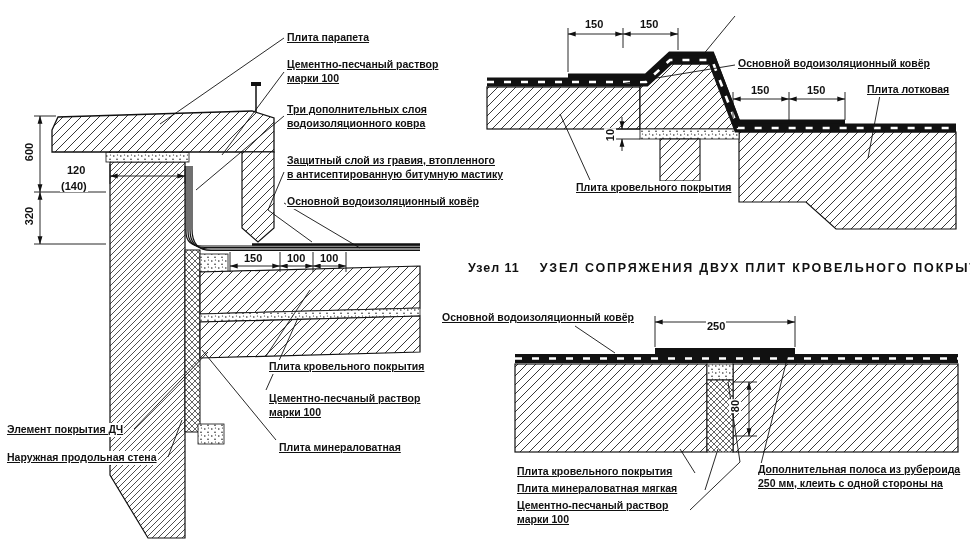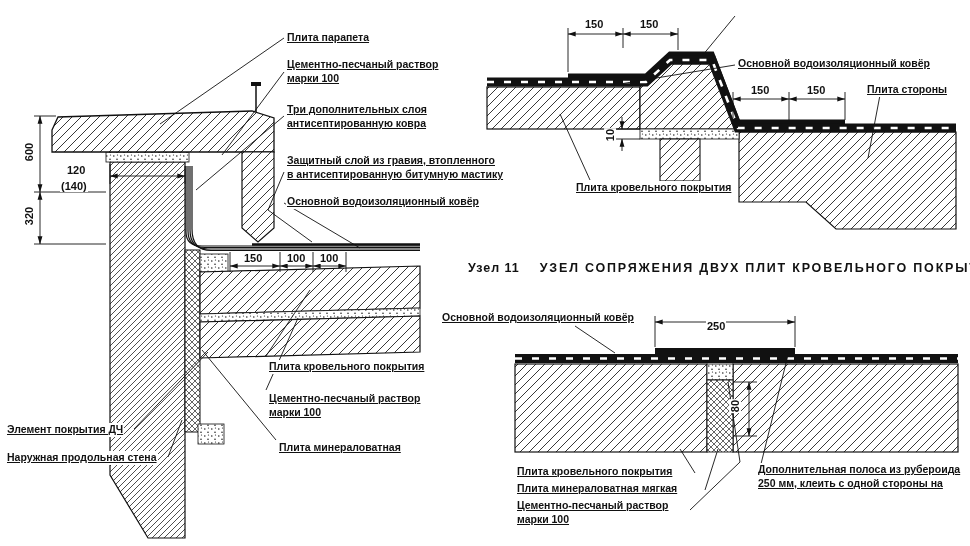--- a/index.html
+++ b/index.html
@@ -155,21 +155,21 @@
   </g>
 </svg>
 
   <div class="lbl" style="left:286px;top:31px">Плита парапета</div>
   <div class="lbl" style="left:286px;top:58px">
     <div>Цементно-песчаный раствор</div>
     <div>марки 100</div>
   </div>
   <div class="lbl" style="left:286px;top:103px">
     <div>Три дополнительных слоя</div>
-    <div>антисептированную ковра</div>
+    <div>водоизоляционного ковра</div>
   </div>
   <div class="lbl" style="left:286px;top:154px">
     <div>Защитный слой из гравия, втопленного</div>
     <div>в антисептированную битумную мастику</div>
   </div>
   <div class="lbl" style="left:286px;top:195px">Основной водоизоляционный ковёр</div>
   <div class="lbl" style="left:268px;top:360px">Плита кровельного покрытия</div>
   <div class="lbl" style="left:268px;top:392px">
     <div>Цементно-песчаный раствор</div>
     <div>марки 100</div>
@@ -180,21 +180,21 @@
 
   <div class="dim rot" style="left:19px;top:146px">600</div>
   <div class="dim rot" style="left:19px;top:210px">320</div>
   <div class="dim" style="left:66px;top:164px">120</div>
   <div class="dim" style="left:60px;top:180px">(140)</div>
   <div class="dim" style="left:243px;top:252px">150</div>
   <div class="dim" style="left:286px;top:252px">100</div>
   <div class="dim" style="left:319px;top:252px">100</div>
 
   <div class="lbl" style="left:737px;top:57px">Основной водоизоляционный ковёр</div>
-  <div class="lbl" style="left:866px;top:83px">Плита стороны</div>
+  <div class="lbl" style="left:866px;top:83px">Плита лотковая</div>
   <div class="lbl" style="left:575px;top:181px">Плита кровельного покрытия</div>
 
   <div class="dim" style="left:584px;top:18px">150</div>
   <div class="dim" style="left:639px;top:18px">150</div>
   <div class="dim" style="left:750px;top:84px">150</div>
   <div class="dim" style="left:806px;top:84px">150</div>
   <div class="dim rot" style="left:603px;top:129px">10</div>
 
   <div class="caption">
     <span class="node">Узел 11</span><span class="title">УЗЕЛ СОПРЯЖЕНИЯ ДВУХ ПЛИТ КРОВЕЛЬНОГО ПОКРЫТИЯ</span>

